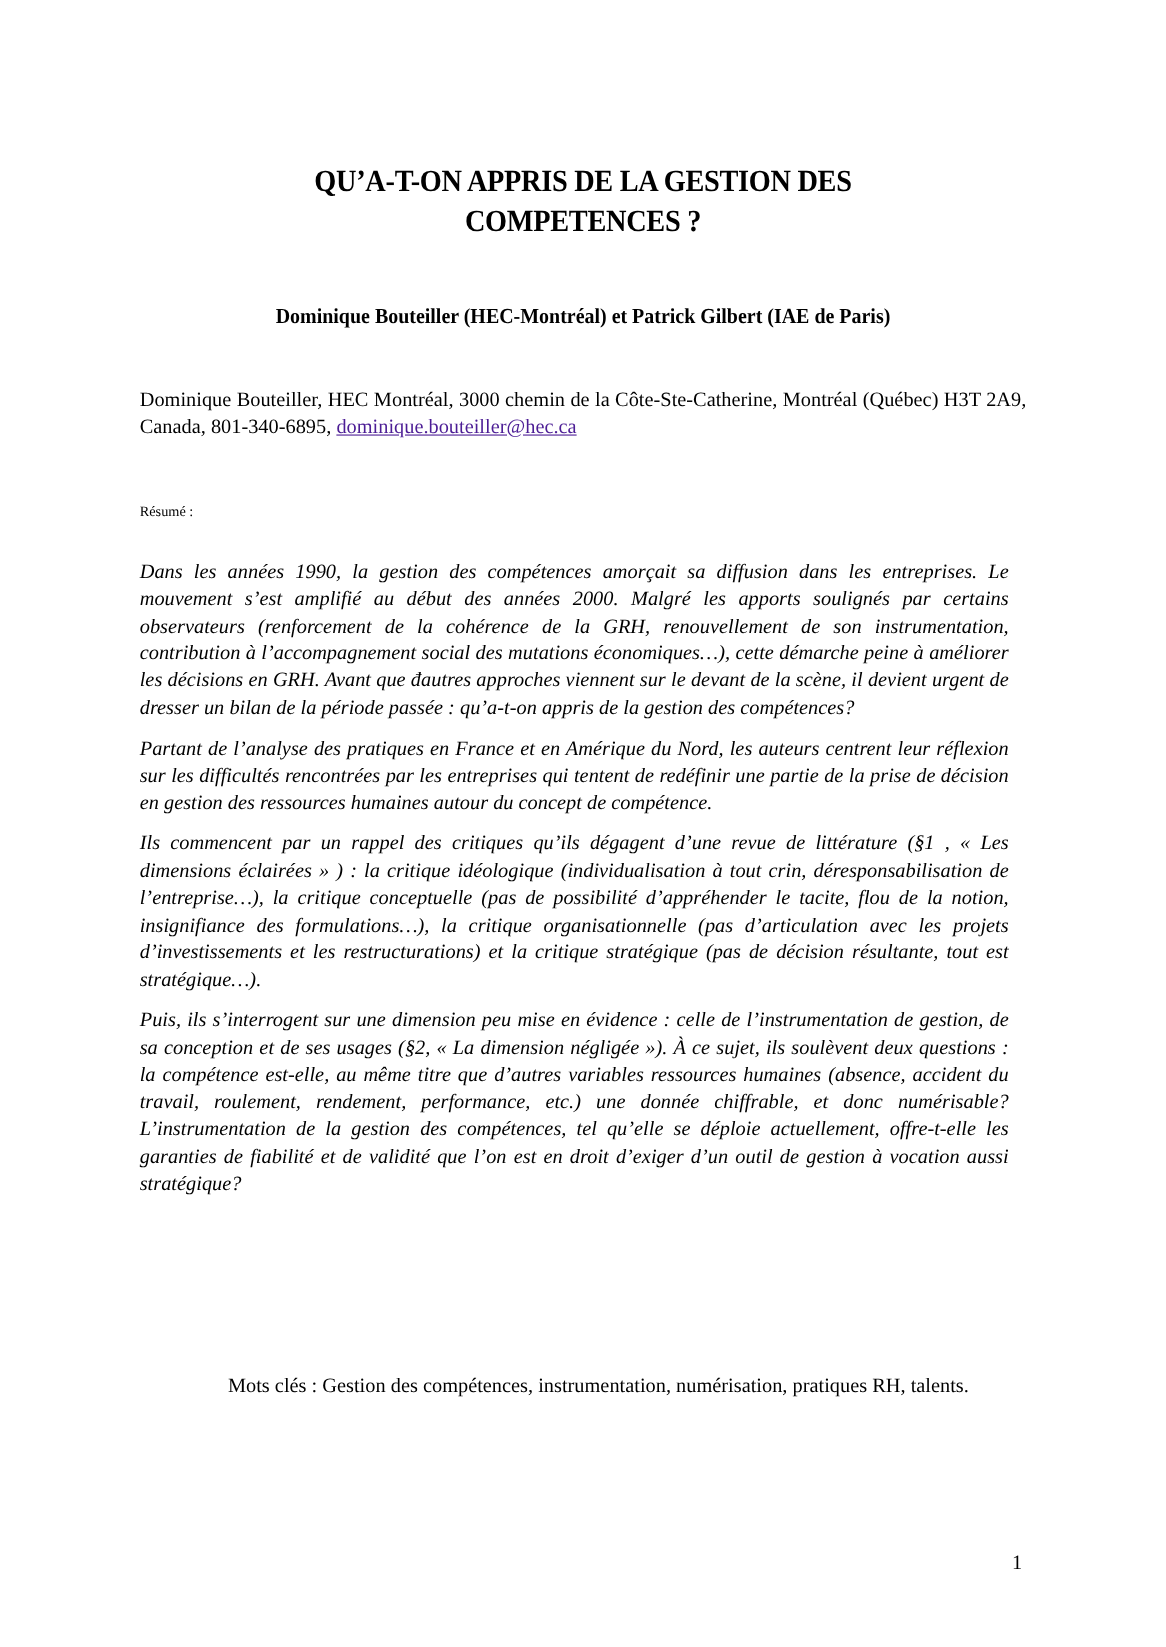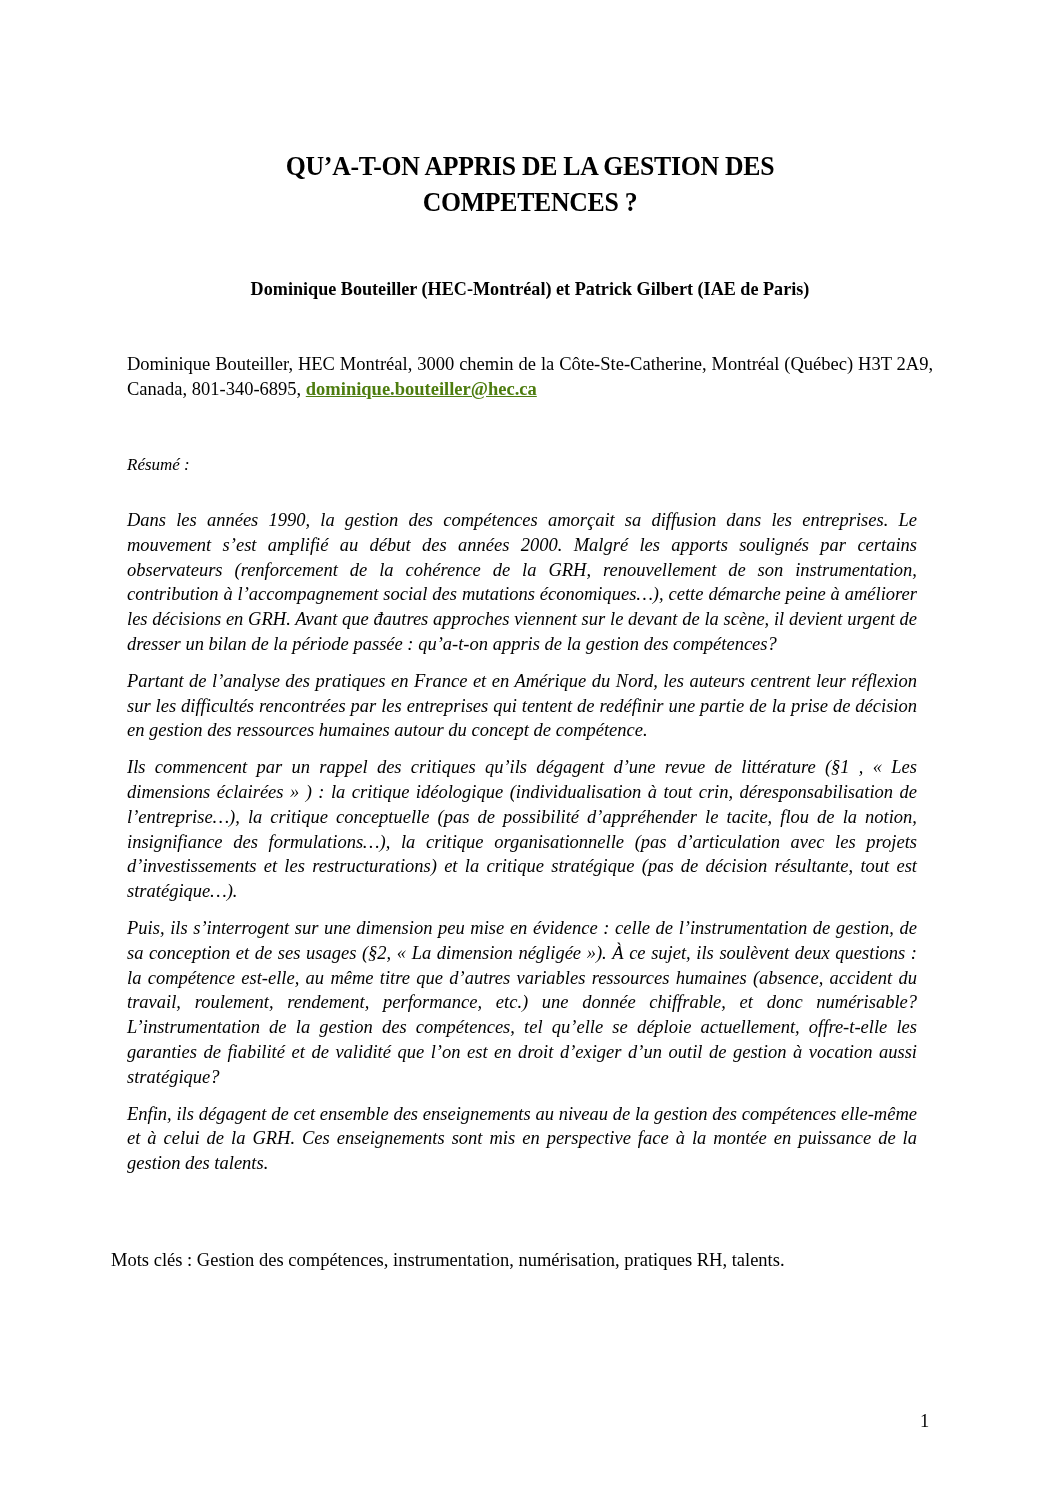--- a/index.html
+++ b/index.html
@@ -7,27 +7,27 @@
          font-family: "Liberation Serif", "DejaVu Serif", serif; color: #000; }
   .title { position: absolute; left: 126px; width: 808px; top: 148px;
            text-align: center; font-weight: bold; font-size: 28px; line-height: 36px;
            letter-spacing: -0.3px; transform: scaleX(0.92); transform-origin: center; }
   .authors { position: absolute; left: 126px; width: 808px; top: 276px;
              text-align: center; font-weight: bold; font-size: 19.5px; line-height: 26px;
              transform: scaleX(0.93); transform-origin: center; }
   .affil { position: absolute; left: 127px; width: 806px; top: 352px;
            font-size: 18.5px; line-height: 25px; text-align: justify;
            text-align-last: left; }
-  .affil a { color: #4d7c0f; text-decoration: underline; font-weight: bold; }
-  .resume-label { position: absolute; left: 127px; top: 452px; font-size: 17px; line-height: 25px; font-style: italic; }
+  .affil a { color: #4c1d95; text-decoration: underline; }
+  .resume-label { position: absolute; left: 127px; top: 452px; font-size: 13px; line-height: 25px; }
   .abstract { position: absolute; left: 127px; width: 806px; top: 508px; }
   .abstract p { margin: 0 16px 12px 0; font-style: italic; font-size: 18.5px; line-height: 24.8px;
                 text-align: justify; }
-  .keywords { position: absolute; left: 111px; width: 806px; top: 1248px;
-              font-size: 18.5px; line-height: 25px; }
+  .keywords { position: absolute; left: 141px; width: 806px; top: 1248px;
+              font-size: 18.5px; line-height: 25px; text-align: center; }
   .page-number { position: absolute; left: 920px; top: 1410px; font-size: 18.5px; line-height: 22px; }
 </style>
 </head>
 <body>
 
 <div class="title">
   <div>QU’A-T-ON APPRIS DE LA GESTION DES</div>
   <div>COMPETENCES ?</div>
 </div>
 
@@ -35,18 +35,17 @@
 
 <div class="affil"><span>Dominique Bouteiller, HEC Montréal, 3000 chemin de la Côte-Ste-Catherine, Montréal (Québec) H3T 2A9, Canada, 801-340-6895, </span><a>dominique.bouteiller@hec.ca</a></div>
 
 <div class="resume-label">Résumé :</div>
 
 <div class="abstract">
   <p>Dans les années 1990, la gestion des compétences amorçait sa diffusion dans les entreprises. Le mouvement s’est amplifié au début des années 2000. Malgré les apports soulignés par certains observateurs (renforcement de la cohérence de la GRH, renouvellement de son instrumentation, contribution à l’accompagnement social des mutations économiques…), cette démarche peine à améliorer les décisions en GRH. Avant que đautres approches viennent sur le devant de la scène, il devient urgent de dresser un bilan de la période passée : qu’a-t-on appris de la gestion des compétences?</p>
   <p>Partant de l’analyse des pratiques en France et en Amérique du Nord, les auteurs centrent leur réflexion sur les difficultés rencontrées par les entreprises qui tentent de redéfinir une partie de la prise de décision en gestion des ressources humaines autour du concept de compétence.</p>
   <p>Ils commencent par un rappel des critiques qu’ils dégagent d’une revue de littérature (§1 , « Les dimensions éclairées » ) : la critique idéologique (individualisation à tout crin, déresponsabilisation de l’entreprise…), la critique conceptuelle (pas de possibilité d’appréhender le tacite, flou de la notion, insignifiance des formulations…), la critique organisationnelle (pas d’articulation avec les projets d’investissements et les restructurations) et la critique stratégique (pas de décision résultante, tout est stratégique…).</p>
   <p>Puis, ils s’interrogent sur une dimension peu mise en évidence : celle de l’instrumentation de gestion, de sa conception et de ses usages (§2, « La dimension négligée »). À ce sujet, ils soulèvent deux questions : la compétence est-elle, au même titre que d’autres variables ressources humaines (absence, accident du travail, roulement, rendement, performance, etc.) une donnée chiffrable, et donc numérisable? L’instrumentation de la gestion des compétences, tel qu’elle se déploie actuellement, offre-t-elle les garanties de fiabilité et de validité que l’on est en droit d’exiger d’un outil de gestion à vocation aussi stratégique?</p>
-  <p>Enfin, ils dégagent de cet ensemble des enseignements au niveau de la gestion des compétences elle-même et à celui de la GRH. Ces enseignements sont mis en perspective face à la montée en puissance de la gestion des talents.</p>
 </div>
 
 <div class="keywords">Mots clés : Gestion des compétences, instrumentation, numérisation, pratiques RH, talents.</div>
 
 <div class="page-number">1</div>
 
 </body></html>

